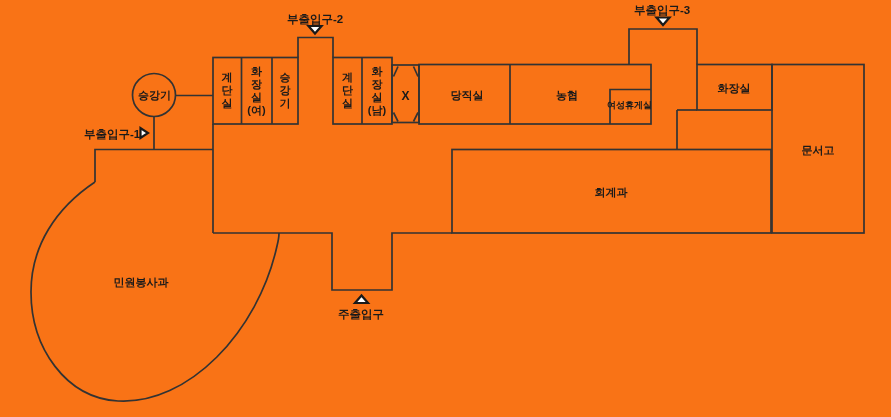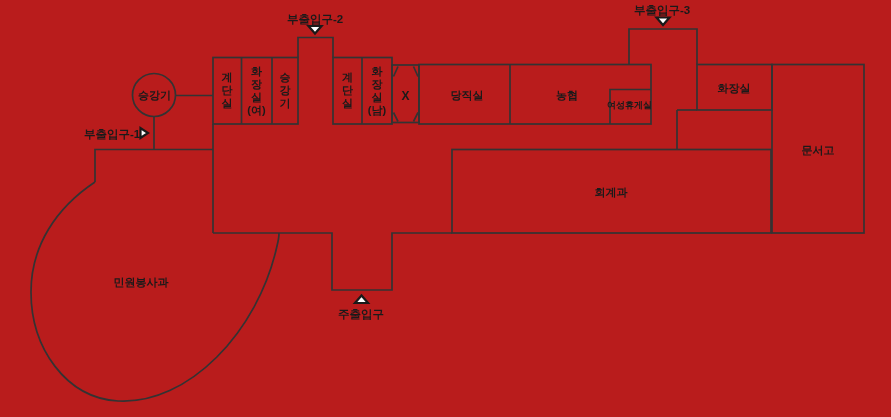--- a/index.html
+++ b/index.html
@@ -1,16 +1,16 @@
 <!DOCTYPE html>
 <html><head>
 <meta charset="utf-8">
 <style>
   html,body{margin:0;padding:0;background:#ffffff;}
-  .stage{position:relative;width:891px;height:417px;background:#b91c1c;overflow:hidden;
+  .stage{position:relative;width:891px;height:417px;background:#f97316;overflow:hidden;
          font-family:"Liberation Sans", sans-serif;}
   svg text{font-family:"Liberation Sans", sans-serif;font-weight:700;fill:#1a1a1a;}
   .t11{font-size:11px;}
   .t115{font-size:11.5px;}
   .t12{font-size:12px;}
   .t9{font-size:9px;}
   .wall{fill:none;stroke:#333333;stroke-width:1.7;}
   .arrow{fill:#ffffff;stroke:#1a1a1a;stroke-width:2.2;stroke-linejoin:miter;}
 </style>
 </head>

